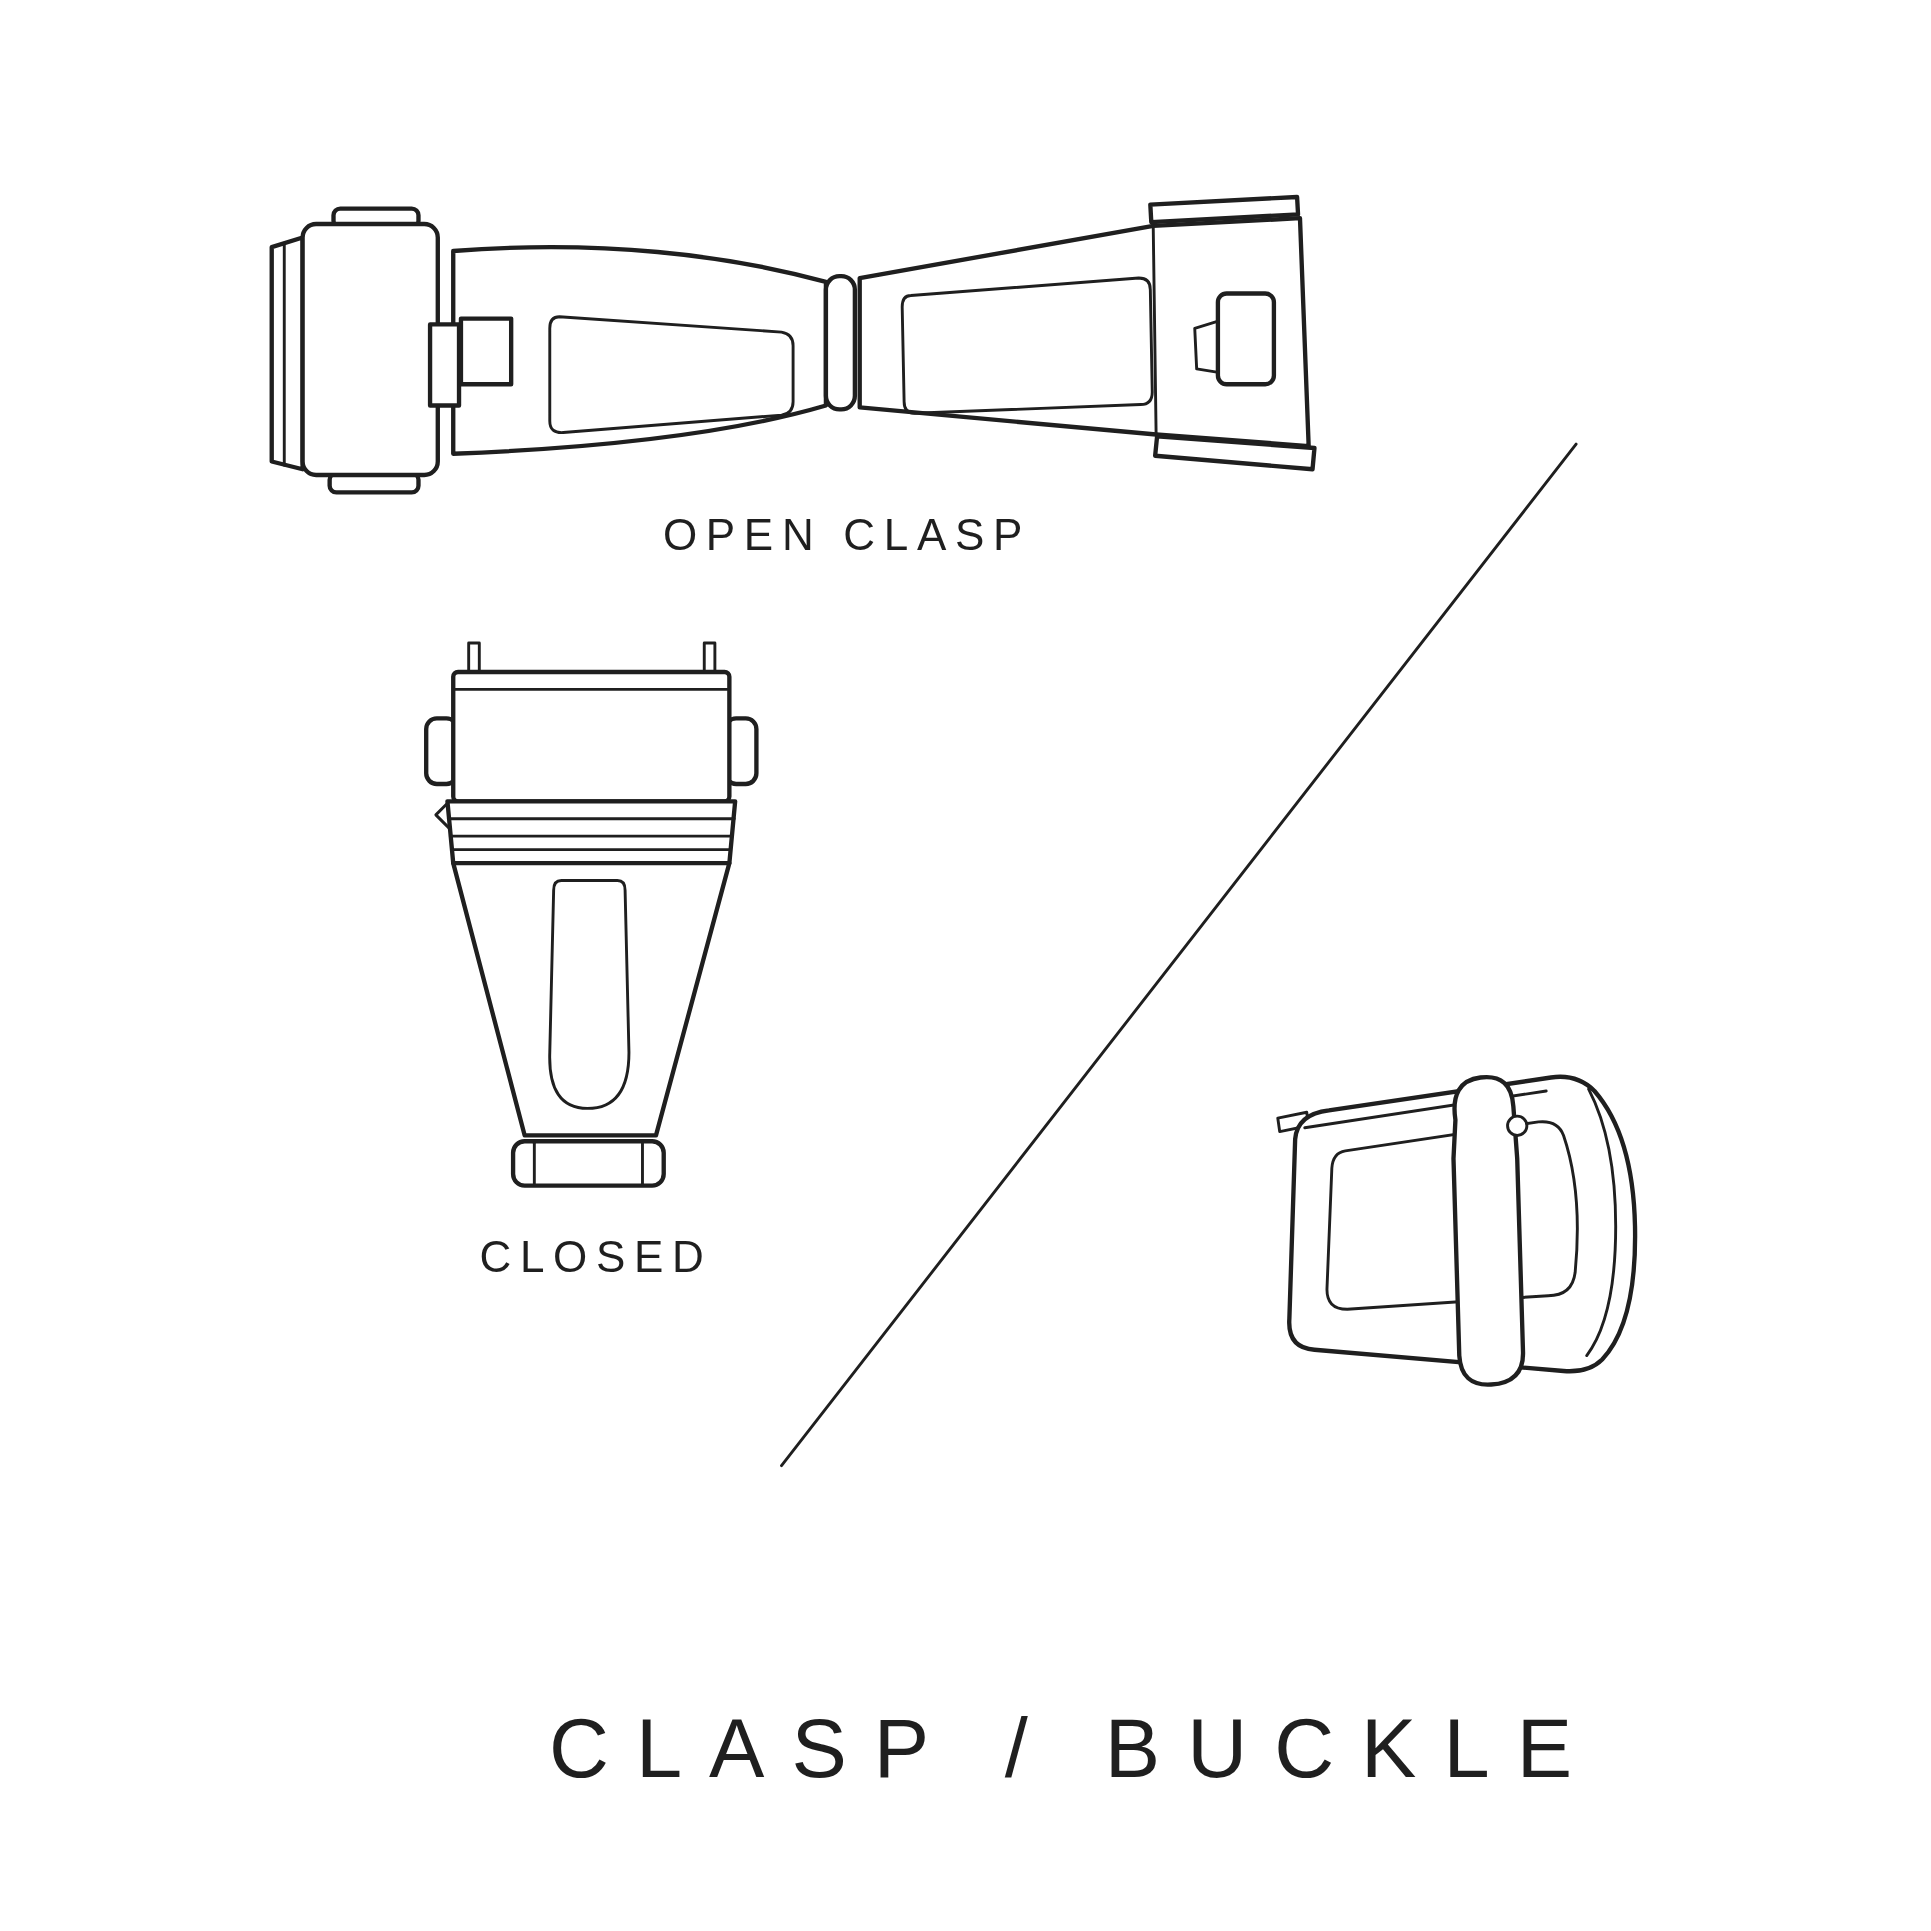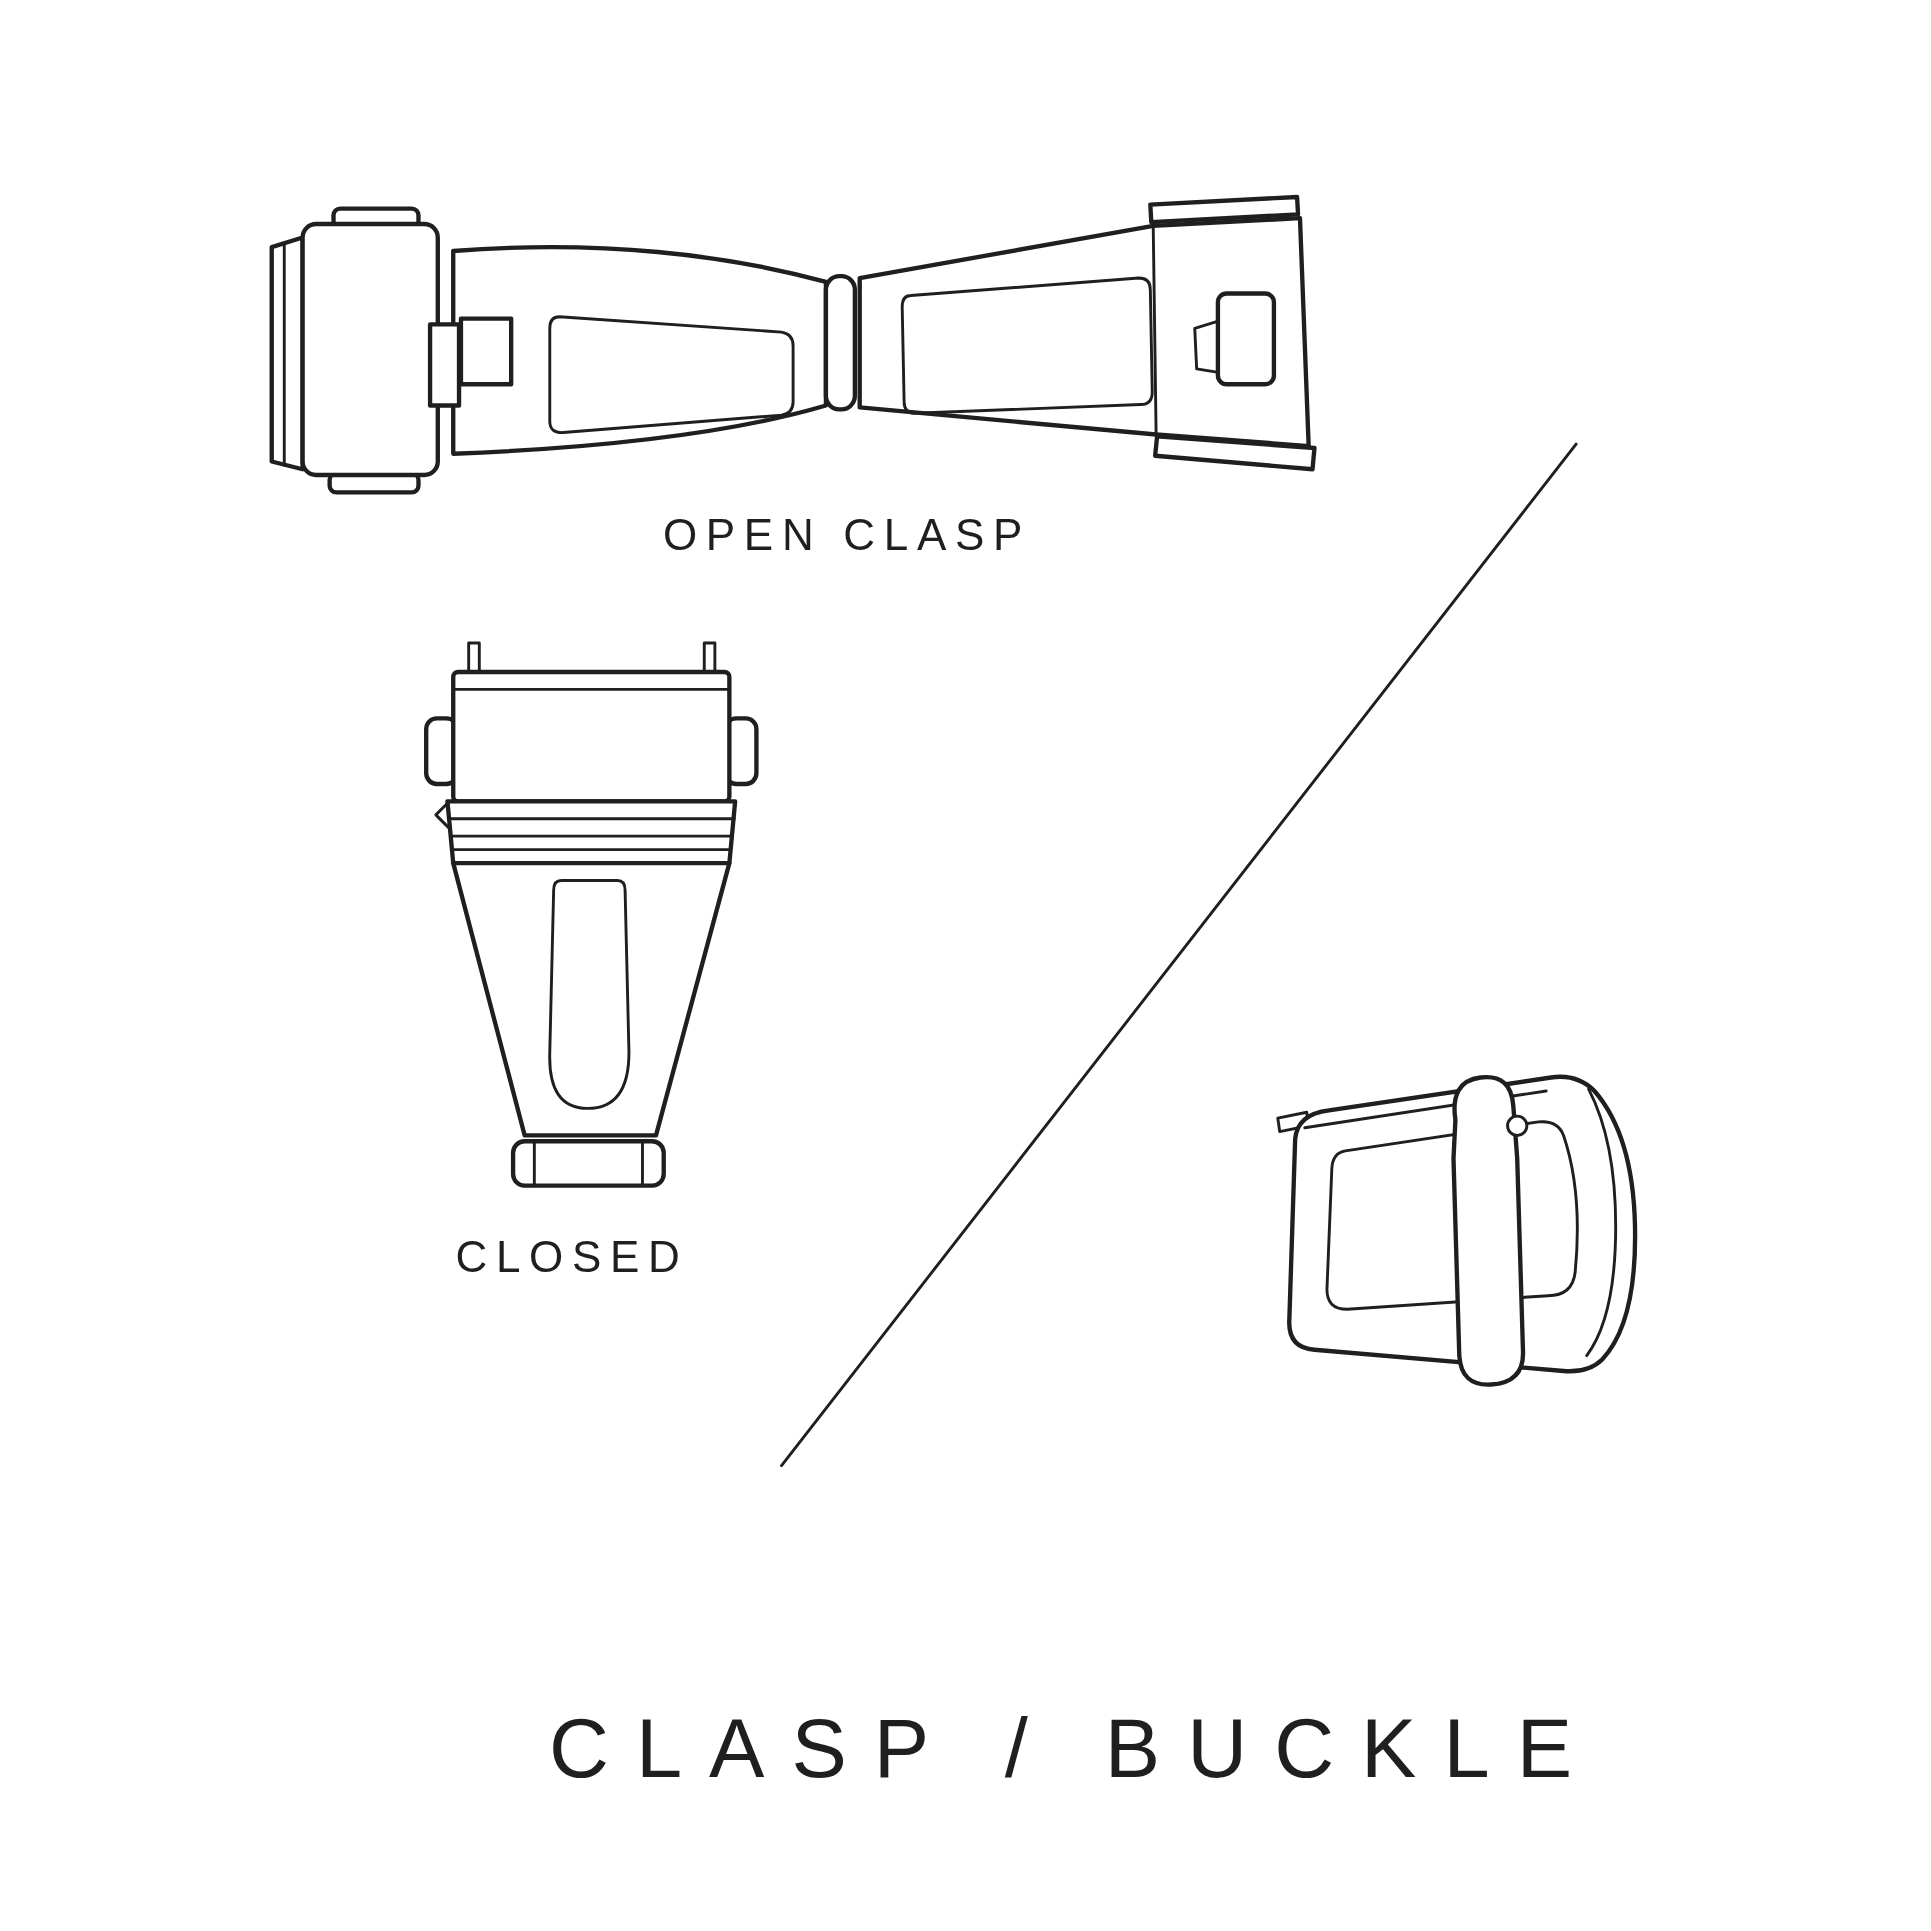--- a/index.html
+++ b/index.html
@@ -93,18 +93,18 @@
       <path class="s thin" d="M 1310,1168 L 1560,1130"></path>
 
       <path class="sf" d="M 1466,1160 Q 1460,1120 1492,1116 Q 1524,1112 1526,1146 L 1530,1200 L 1536,1400 Q 1537,1432 1503,1434 Q 1472,1436 1470,1404 L 1464,1200 Z"></path>
 
       <circle class="sf thin" cx="1530" cy="1166" r="10"></circle>
     </g>
   </svg>
 
   <div class="label" style="left:807px; top:510px;">OPEN CLASP</div>
 
-  <div class="label" style="left:532px; top:1232px;">CLOSED</div>
+  <div class="label" style="left:556px; top:1232px;">CLOSED</div>
 
   <div class="page-title" style="left:1034px; top:1701px;">CLASP / BUCKLE</div>
 
 </div>
 
 
 </body></html>

